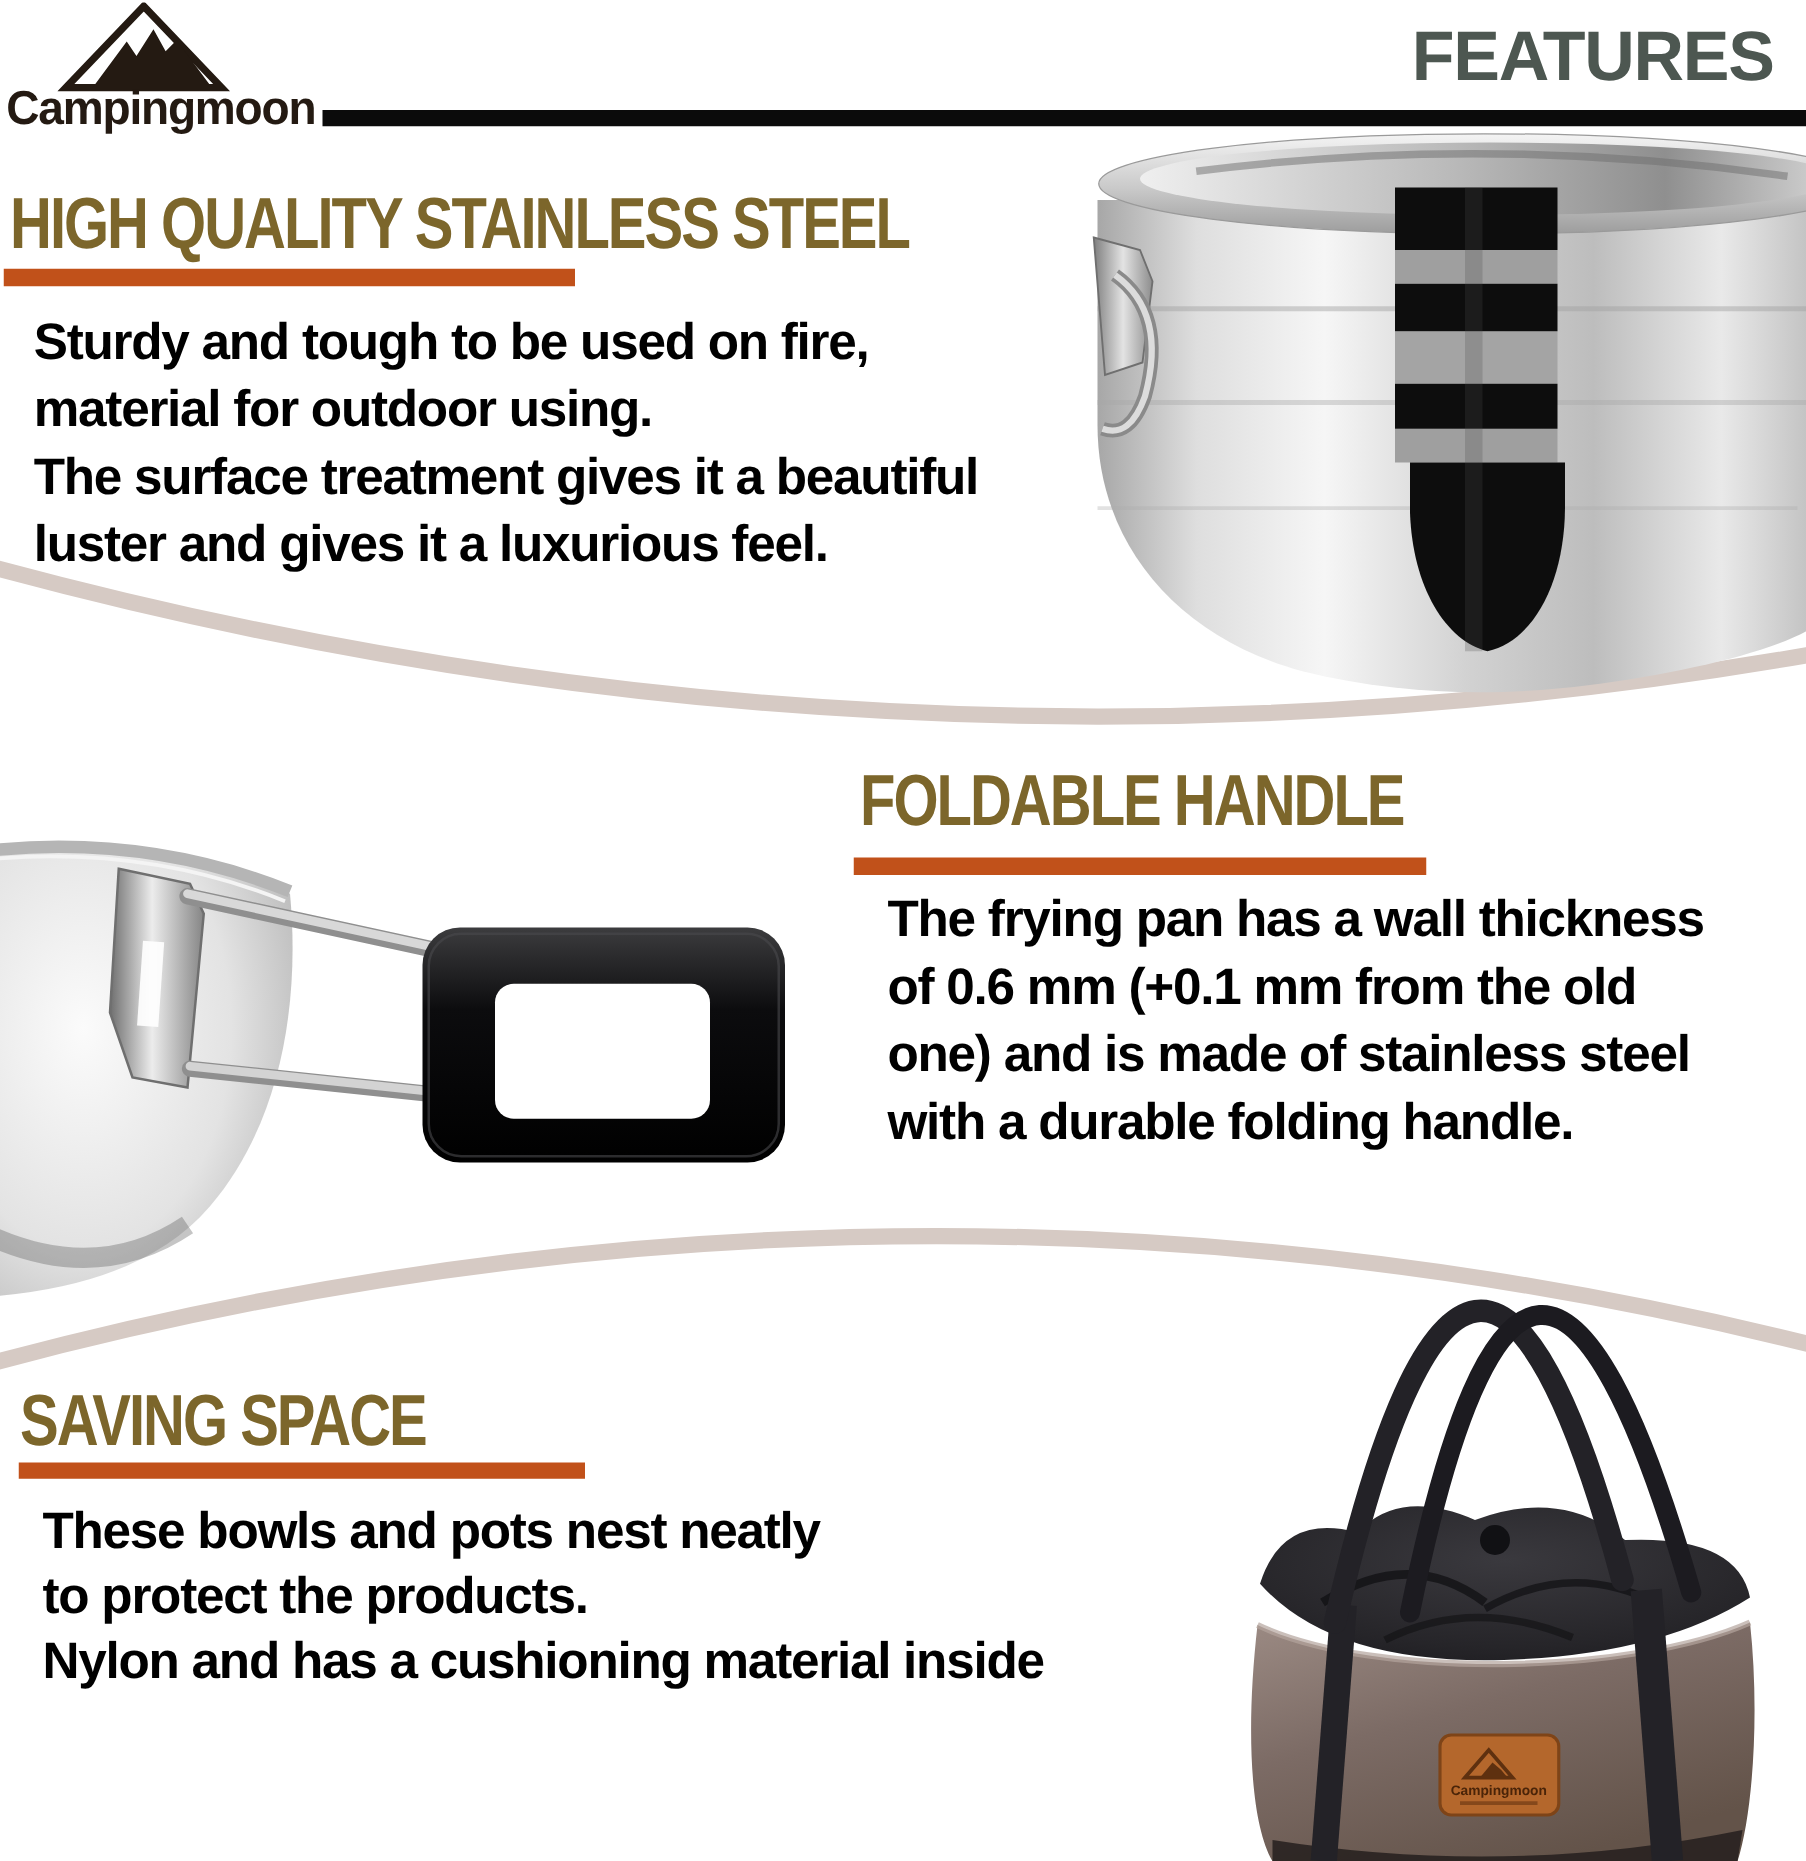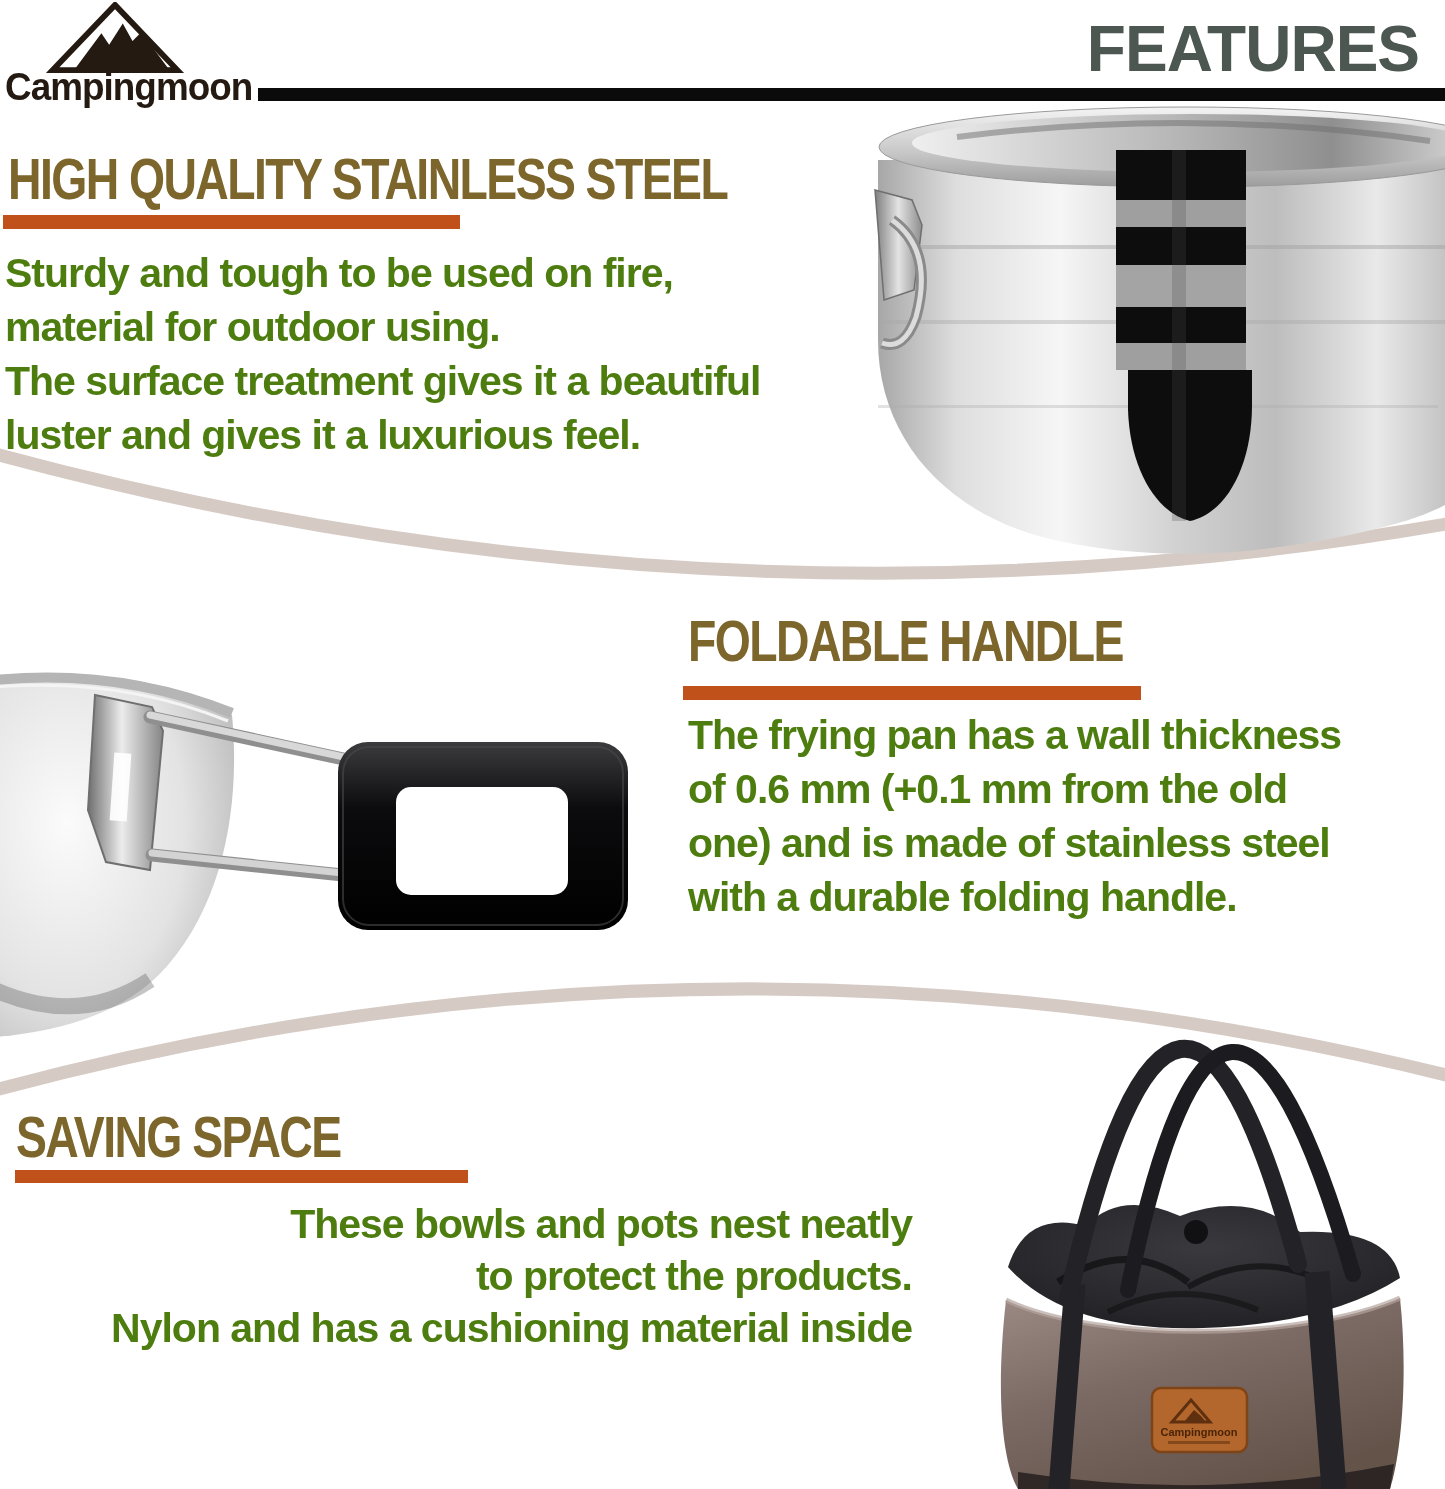--- a/index.html
+++ b/index.html
@@ -9,46 +9,46 @@
   }
   .abs{position:absolute;}
   
   .logo-mountain{left:45px;top:2px;width:140px;height:72px;z-index:3;}
   .wordmark{
     left:5px;top:66px;z-index:3;font-size:38px;letter-spacing:-1px;color:#241a12;
     white-space:nowrap;transform:scaleX(0.97);transform-origin:0 0;
   }
   .header-rule{left:258px;top:88px;width:1187px;height:13px;background:#0b0b0b;z-index:3;}
   .features-title{
-    right:26px;top:12px;z-index:3;font-size:64px;letter-spacing:-1px;color:#4d5751;
+    right:26px;top:12px;z-index:3;font-size:56px;letter-spacing:-1px;color:#4d5751;
     white-space:nowrap;
     margin-left:17px;
   }
   
   .sec-heading{
     z-index:3;font-size:58px;letter-spacing:-2px;color:#7c662b;white-space:nowrap;
     transform:scaleX(0.8);transform-origin:0 50%;line-height:62px;
   }
   .sec-bar{z-index:3;background:#c1511a;}
-  .body-copy{z-index:3;color:#4d7c0f;font-size:41px;letter-spacing:-1px;}
+  .body-copy{z-index:3;color:#000000;font-size:41px;letter-spacing:-1px;margin-left:22px;}
   .body-copy .ln{display:block;height:54px;line-height:54px;white-space:nowrap;}
   
   .s1-heading{left:8px;top:148px;}
   .s1-bar{left:3px;top:215px;width:457px;height:14px;}
   .s1-body{left:5px;top:246px;width:910px;}
   .s1-body .ln-indent{text-align:left;}
   
   .s2-heading{left:688px;top:610px;}
   .s2-bar{left:683px;top:686px;width:458px;height:14px;}
   .s2-body{left:688px;top:708px;width:760px;}
   
   .s3-heading{left:16px;top:1106px;}
   .s3-bar{left:15px;top:1170px;width:453px;height:13px;}
   .s3-body{left:12px;top:1198px;width:900px;}
-  .s3-body .ln{height:52px;line-height:52px;text-align:right;}
+  .s3-body .ln{height:52px;line-height:52px;}
   .s3-body .ln-gapped{margin-top:11px;}
   
   .dividers{left:0;top:0;width:1445px;height:1489px;z-index:1;pointer-events:none;}
   .pot-img{left:872px;top:105px;width:573px;height:455px;z-index:2;}
   .pan-img{left:0px;top:635px;width:675px;height:410px;z-index:2;}
   .bag-img{left:828px;top:1032px;width:617px;height:457px;z-index:2;}
 </style>
 </head>
 <body>
 

